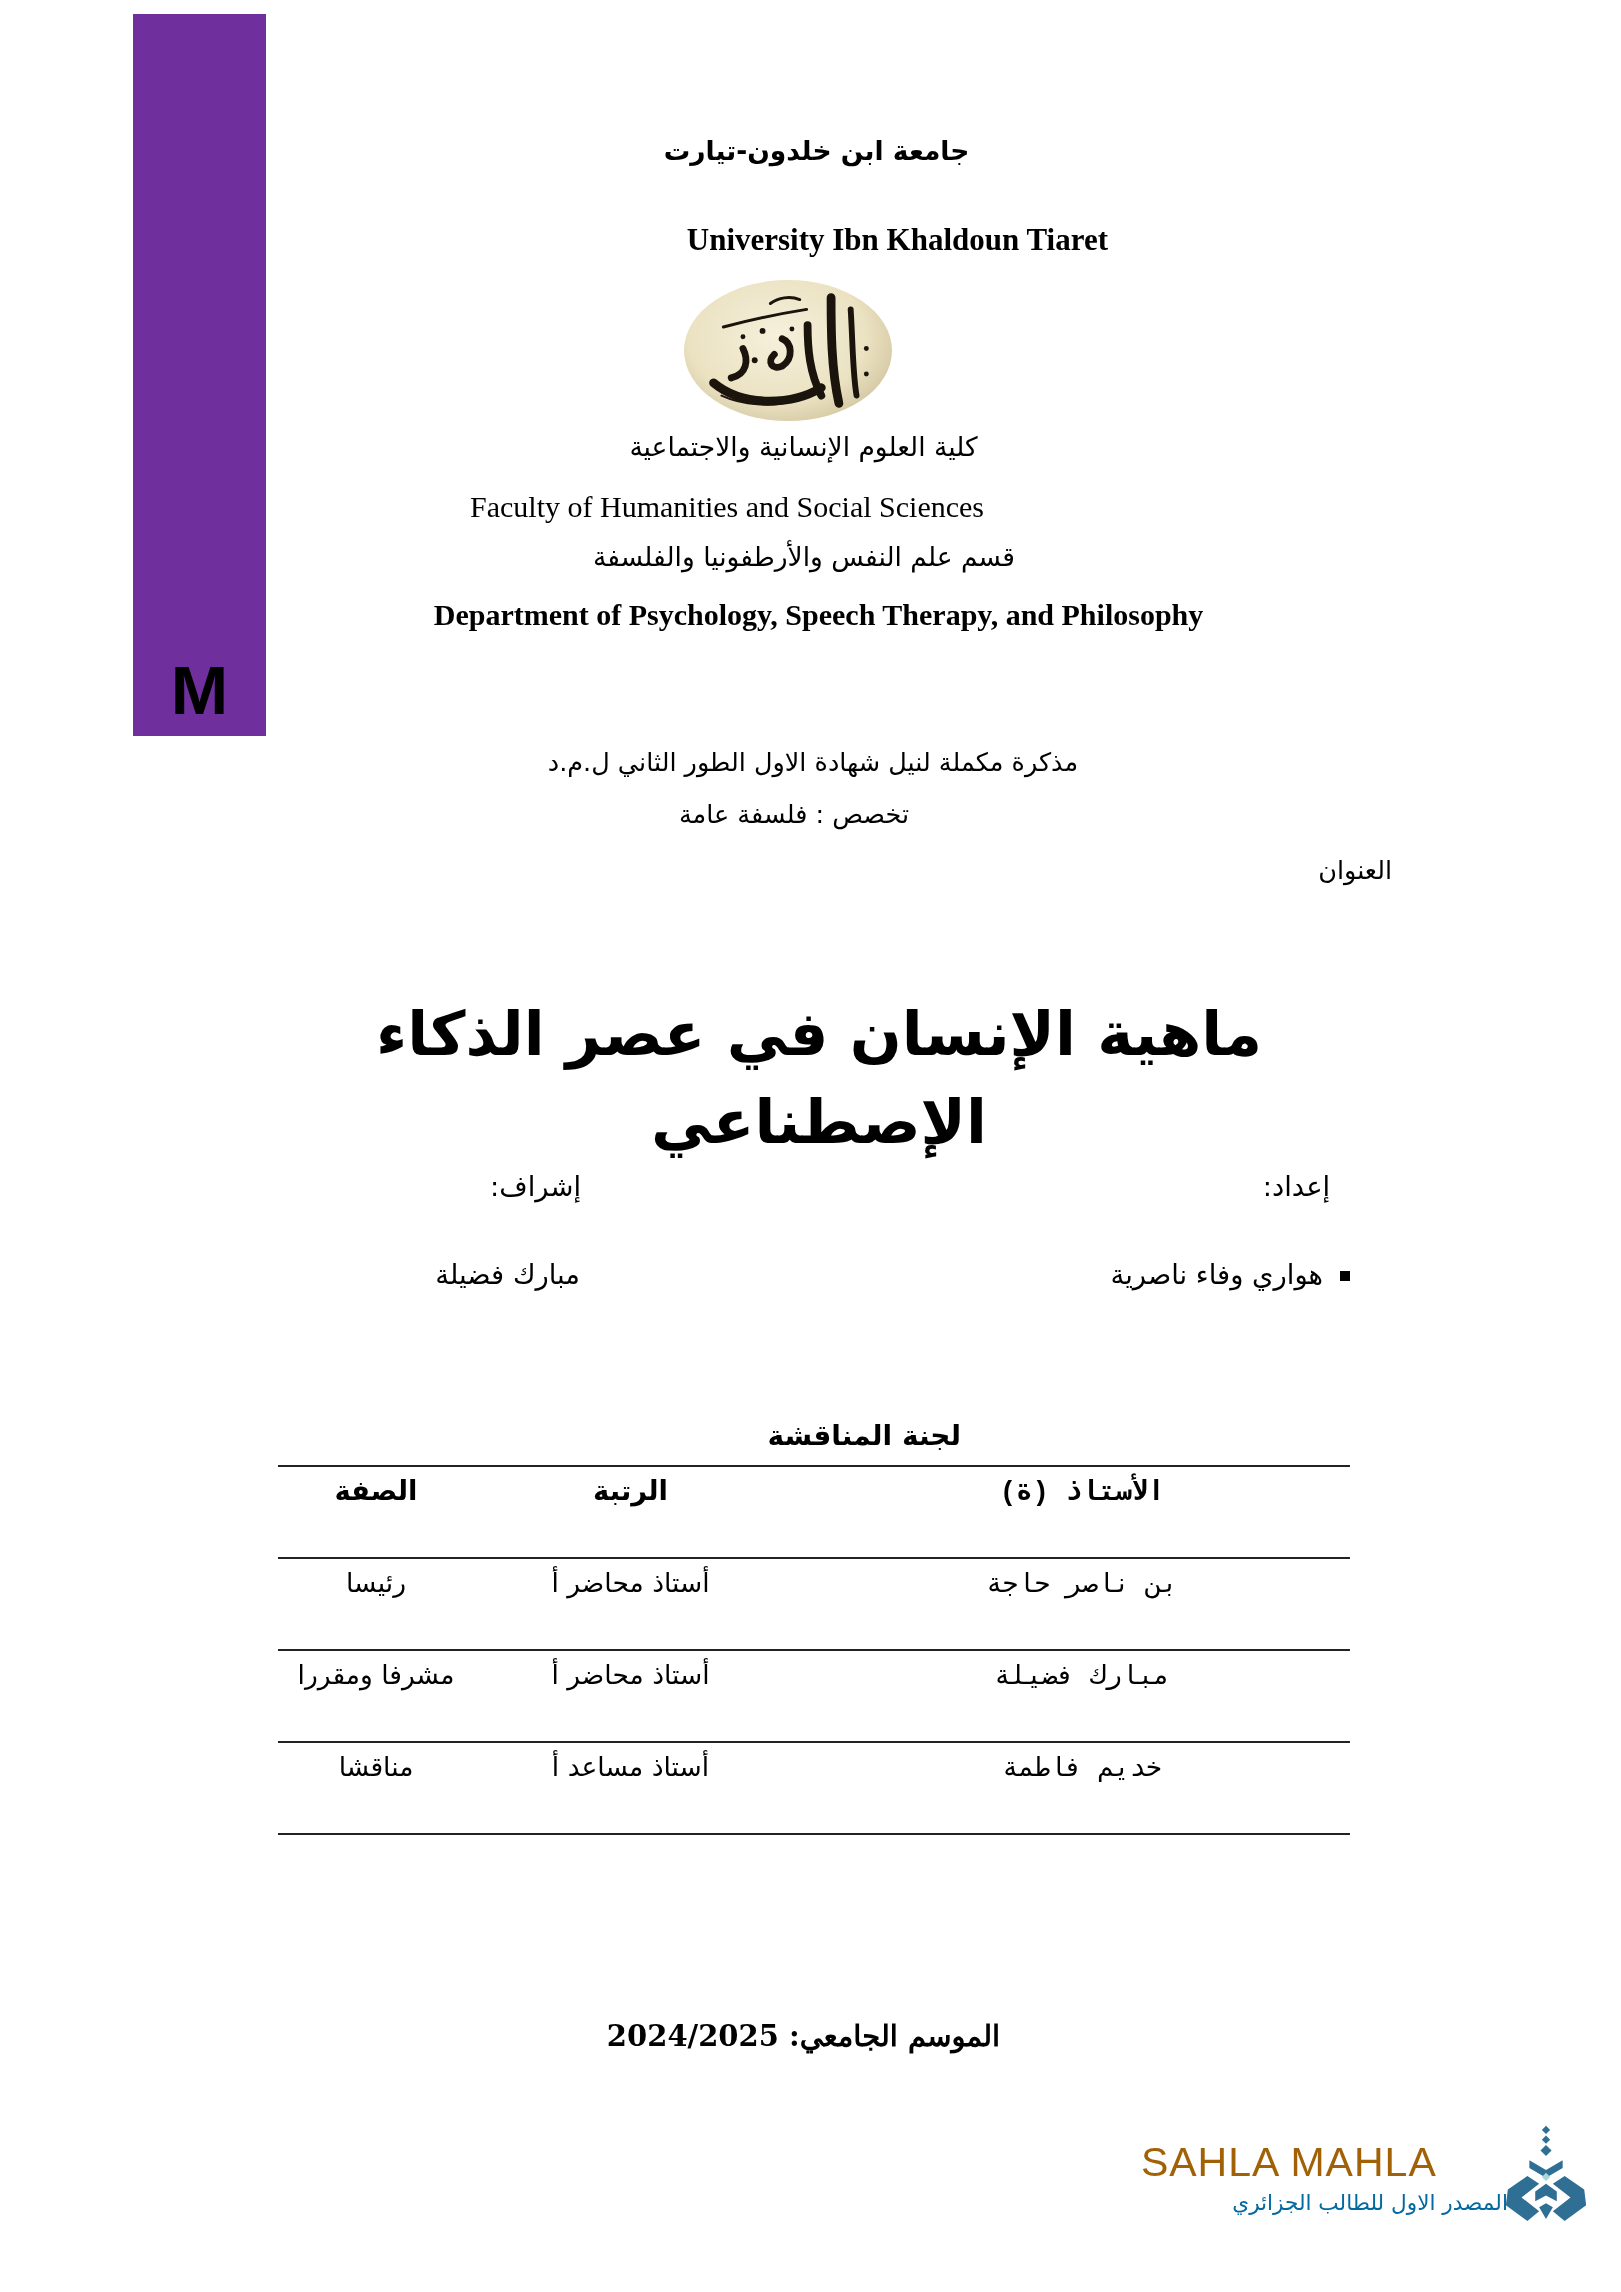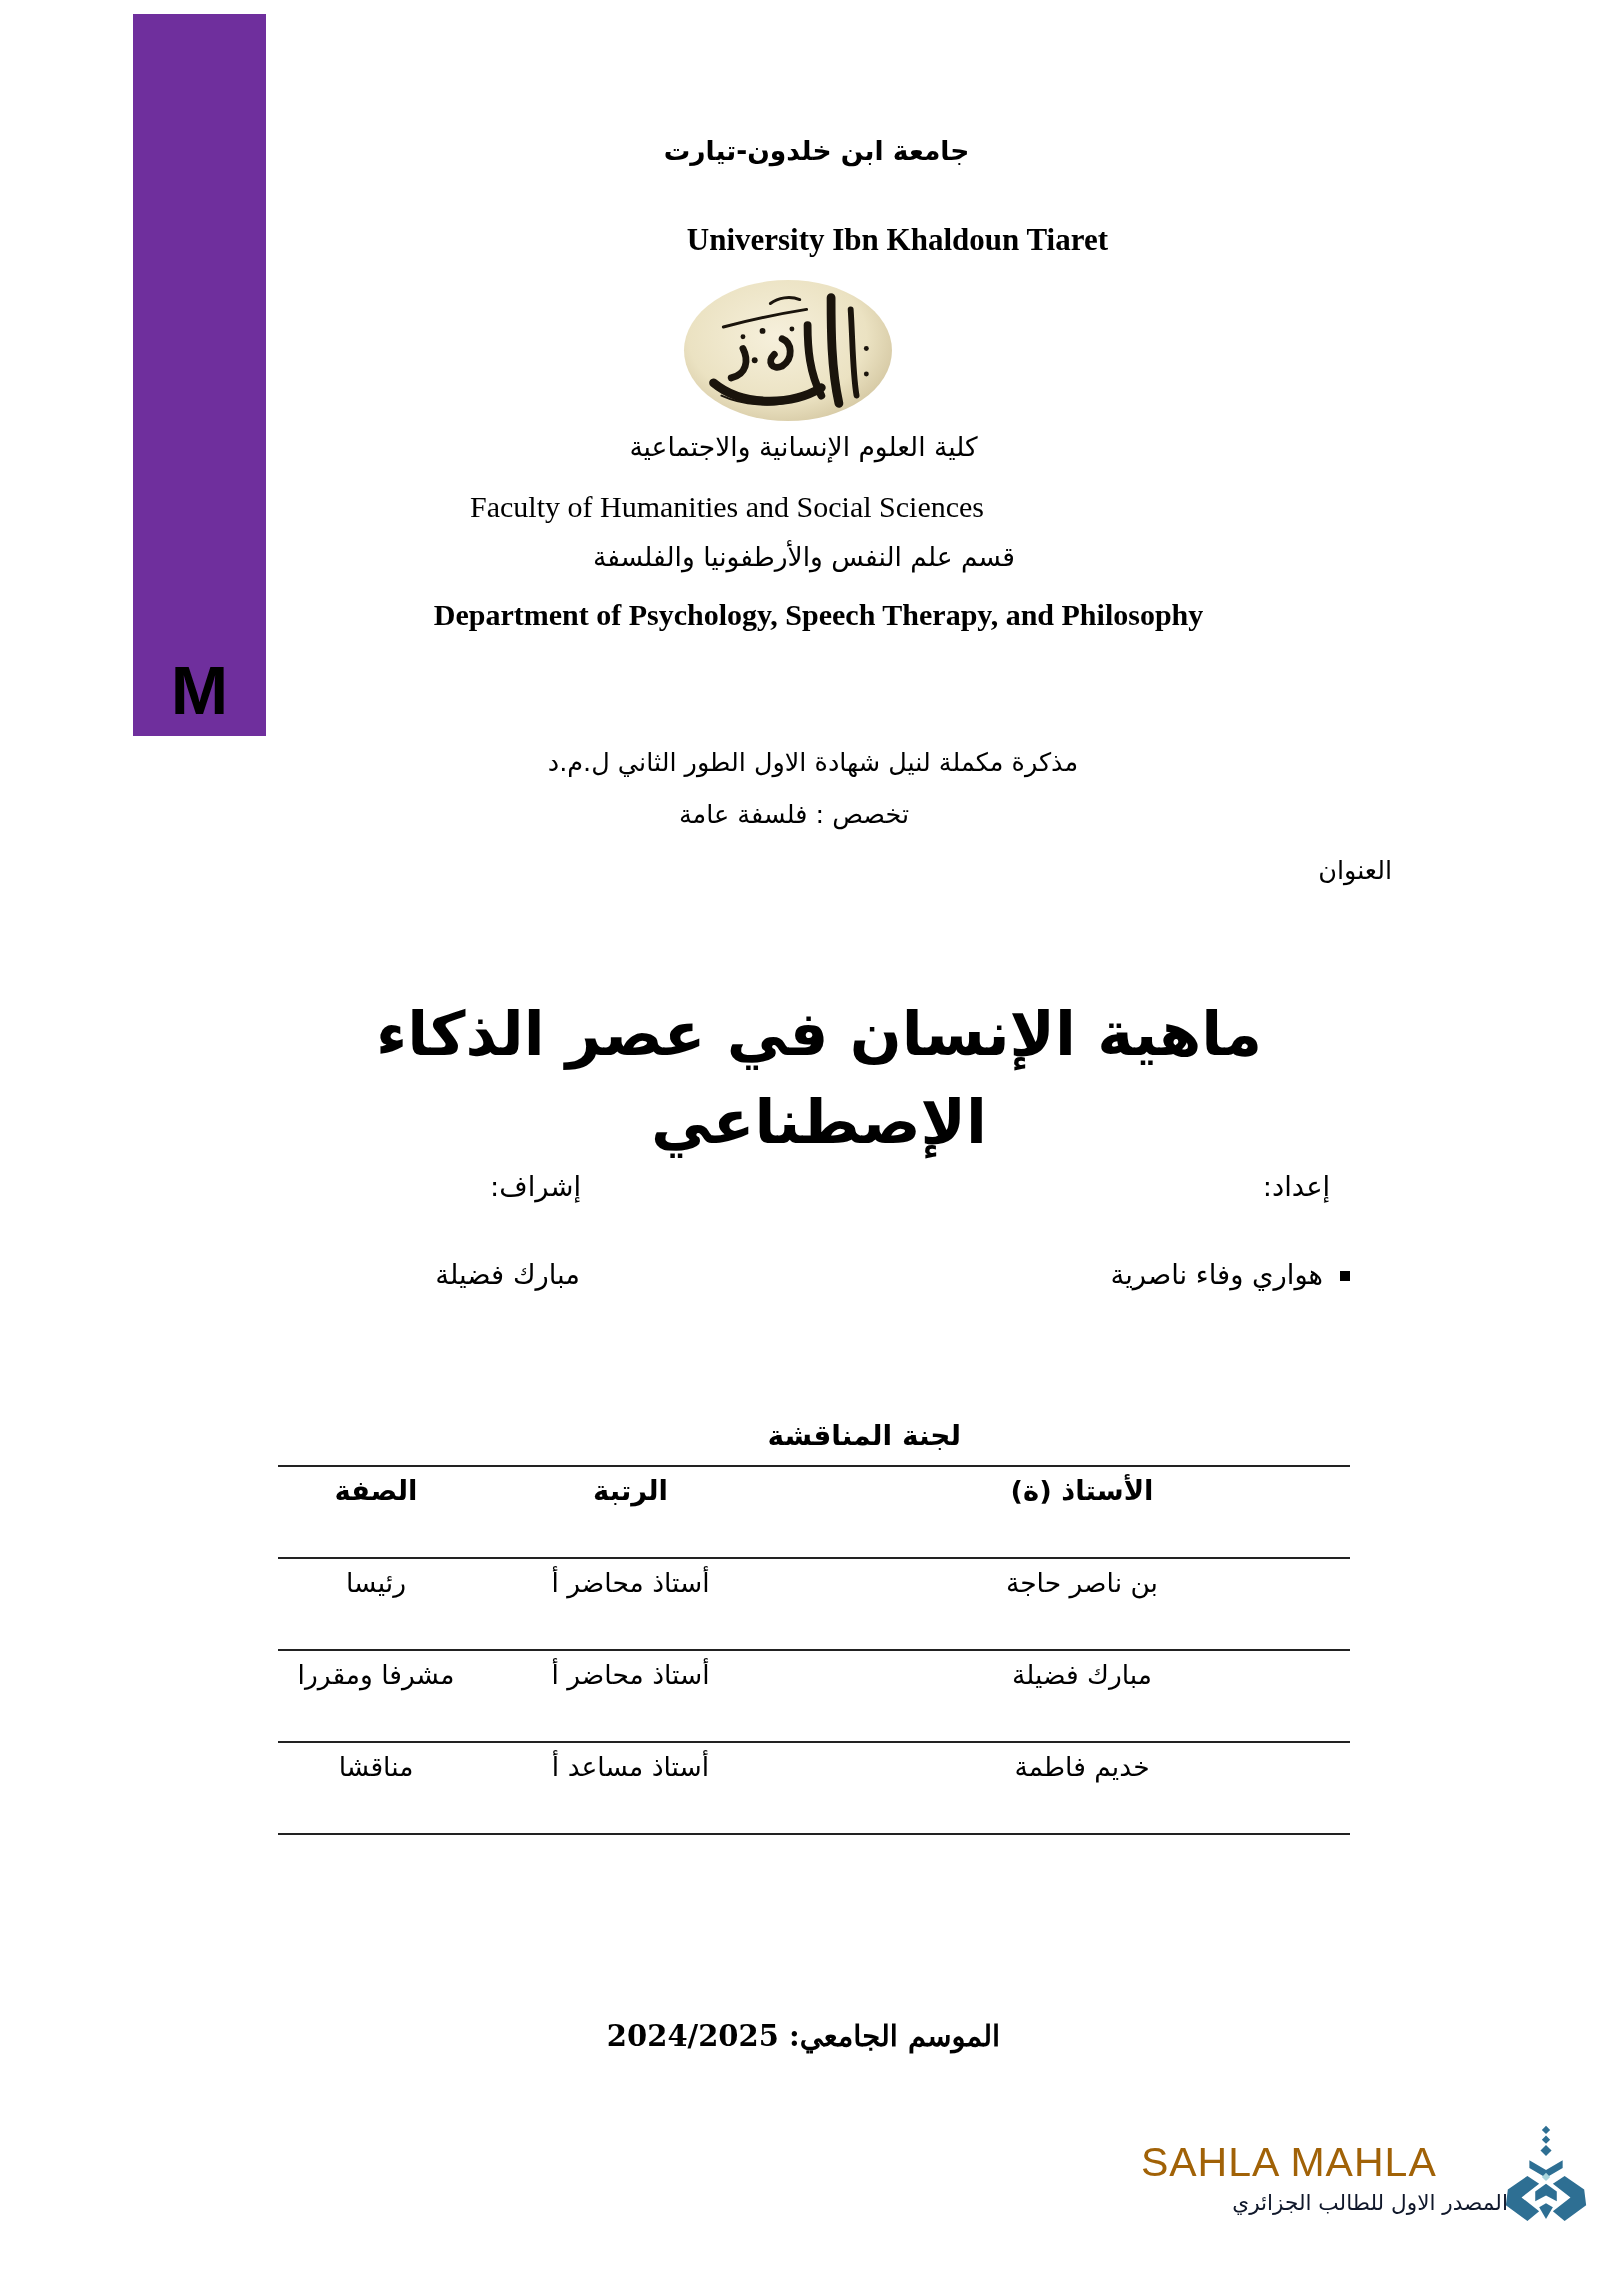--- a/index.html
+++ b/index.html
@@ -194,21 +194,21 @@
   .t-row.last { height: 0; }
   .t-cell {
     position: absolute;
     top: 7.8px;
     white-space: nowrap;
     text-align: center;
     font-size: 26.5px;
     direction: rtl;
   }
   .t-row.header .t-cell { font-weight: bold; font-size: 27.4px; }
-  .c-name { left: 667px; width: 274px; }
+  .c-name { left: 667px; width: 274px; font-family: Liberation Mono, monospace; }
   .c-rank { left: 225px; width: 255px; }
   .c-role { left: 0px; width: 196px; }
 
   .season {
     top: 2019px;
     left: 588px;
     width: 431px;
     text-align: center;
     font-size: 29px;
     font-weight: bold;
@@ -235,21 +235,21 @@
     white-space: nowrap;
   }
   .wm-tag {
     position: absolute;
     left: 5.9px;
     top: 65px;
     width: 365px;
     text-align: right;
     direction: rtl;
     font-size: 21.6px;
-    color: #0f172a;
+    color: #0369a1;
     white-space: nowrap;
   }
   .wm-icon {
     position: absolute;
     left: 363px;
     top: 0px;
     width: 94px;
     height: 102px;
   }
 </style>

